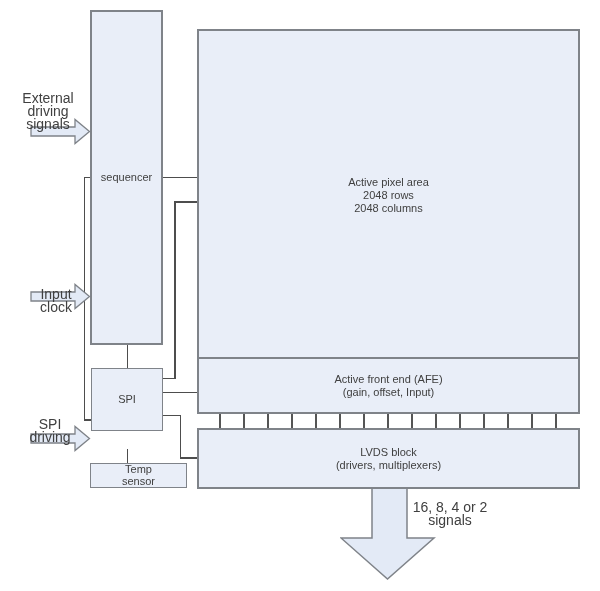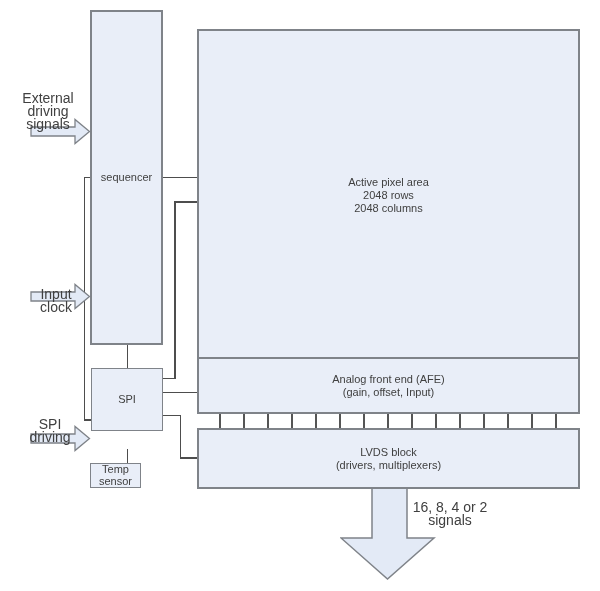--- a/index.html
+++ b/index.html
@@ -53,34 +53,34 @@
     <span class="t-line">sequencer</span>
   </div>
 
   <div class="block" style="left:197px;top:10px;width:383px;height:332px;margin-top:19px;">
     <span class="t-line">Active pixel area</span>
     <span class="t-line">2048 rows</span>
     <span class="t-line">2048 columns</span>
   </div>
 
   <div class="block" style="left:197px;top:357px;width:383px;height:57px;">
-    <span class="t-line">Analog front end (AFE)</span>
+    <span class="t-line">Active front end (AFE)</span>
     <span class="t-line">(gain, offset, Input)</span>
   </div>
 
   <div class="block" style="left:197px;top:428px;width:383px;height:61px;align-items:center;">
     <span class="t-line">LVDS block</span>
     <span class="t-line">(drivers, multiplexers)</span>
   </div>
 
   <div class="block thin" style="left:91px;top:368px;width:72px;height:63px;">
     <span class="t-line">SPI</span>
   </div>
 
-  <div class="block thin" style="left:90px;top:463px;width:51px;height:25px;line-height:11.5px;">
+  <div class="block thin" style="left:90px;top:463px;width:97px;height:25px;line-height:11.5px;">
     <span class="t-line">Temp</span>
     <span class="t-line">sensor</span>
   </div>
 
   <svg class="arrow-svg" style="left:30px;top:118px;" width="61" height="27" viewBox="0 0 61 27">
     <polygon points="1,9 45,9 45,1.5 59.5,13.5 45,25.5 45,18 1,18" fill="#e3eaf6" stroke="#7f8389" stroke-width="1.3" stroke-linejoin="miter"></polygon>
   </svg>
   <svg class="arrow-svg" style="left:30px;top:283px;" width="61" height="27" viewBox="0 0 61 27">
     <polygon points="1,9 45,9 45,1.5 59.5,13.5 45,25.5 45,18 1,18" fill="#e3eaf6" stroke="#7f8389" stroke-width="1.3" stroke-linejoin="miter"></polygon>
   </svg>

